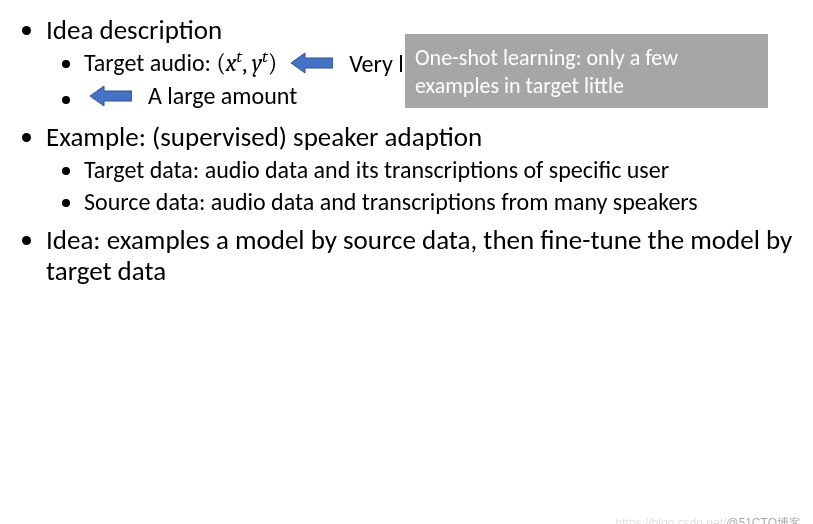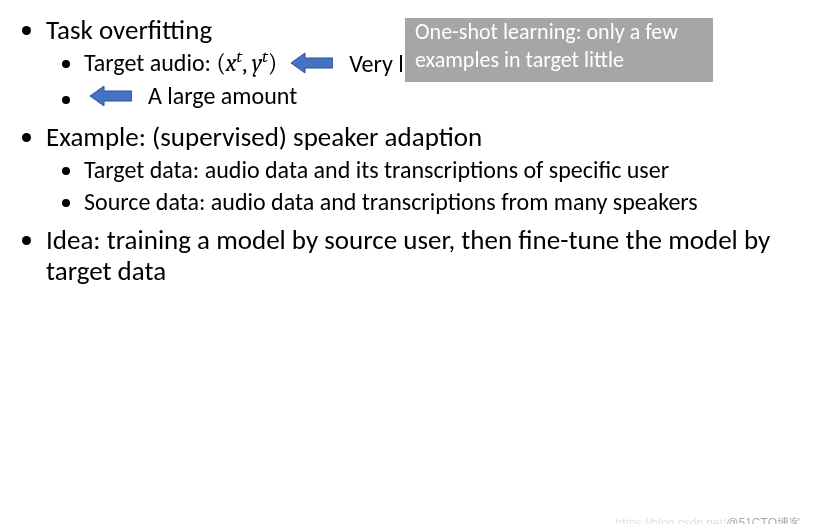--- a/index.html
+++ b/index.html
@@ -14,28 +14,28 @@
     position: relative;
   }
   .slide {
     position: relative;
     width: 813px;
     height: 524px;
     box-sizing: border-box;
   }
   .callout {
     position: absolute;
-    top: 4px;
+    top: 20px;
     left: 405px;
-    width: 308px;
+    width: 363px;
     background: #a6a6a6;
     color: #ffffff;
     font-size: 22px;
     line-height: 1.28;
-    padding: 0 10px 8px 10px;
+    padding: 10px 10px 8px 10px;
     box-sizing: border-box;
   }
   ul.level1 {
     list-style: disc;
     margin: 0;
     padding: 0 0 0 46px;
     font-size: 27px;
     line-height: 1.15;
   }
   ul.level1 > li {
@@ -97,21 +97,21 @@
 <div class="slide">
 
   <div class="callout">
     <span>One-shot learning: only a few</span><br>
     <span>examples in target little</span>
   </div>
 
   <ul class="level1">
 
     <li class="li1">
-      <span>Task overfitting</span>
+      <span>Idea description</span>
       <ul class="level2">
         <li>
           <span class="data-row">
             <span>
               <span>Target audio: </span><span class="math"><span class="paren">(</span><span>x</span><span class="sup">t</span><span class="paren">, </span><span>y</span><span class="sup">t</span><span class="paren">)</span></span>
             </span>
             <span class="arrow">
               <svg width="42" height="22" viewBox="0 0 42 22">
                 <polygon points="0,11 14,1 14,6 42,6 42,16 14,16 14,21" fill="#4472c4" stroke="#2f528f" stroke-width="1"></polygon>
               </svg>
@@ -134,21 +134,21 @@
 
     <li class="li-ex">
       <span>Example: (supervised) speaker adaption</span>
       <ul class="level2">
         <li>Target data: audio data and its transcriptions of specific user</li>
         <li>Source data: audio data and transcriptions from many speakers</li>
       </ul>
     </li>
 
     <li class="li-idea">
-      <span>Idea: training a model by source user, then fine-tune the model by target data</span>
+      <span>Idea: examples a model by source data, then fine-tune the model by target data</span>
     </li>
 
   </ul>
 
   <div class="watermark">
     <span class="light">https://blog.csdn.net/</span><span>@51CTO博客</span>
   </div>
 
 </div>
 

